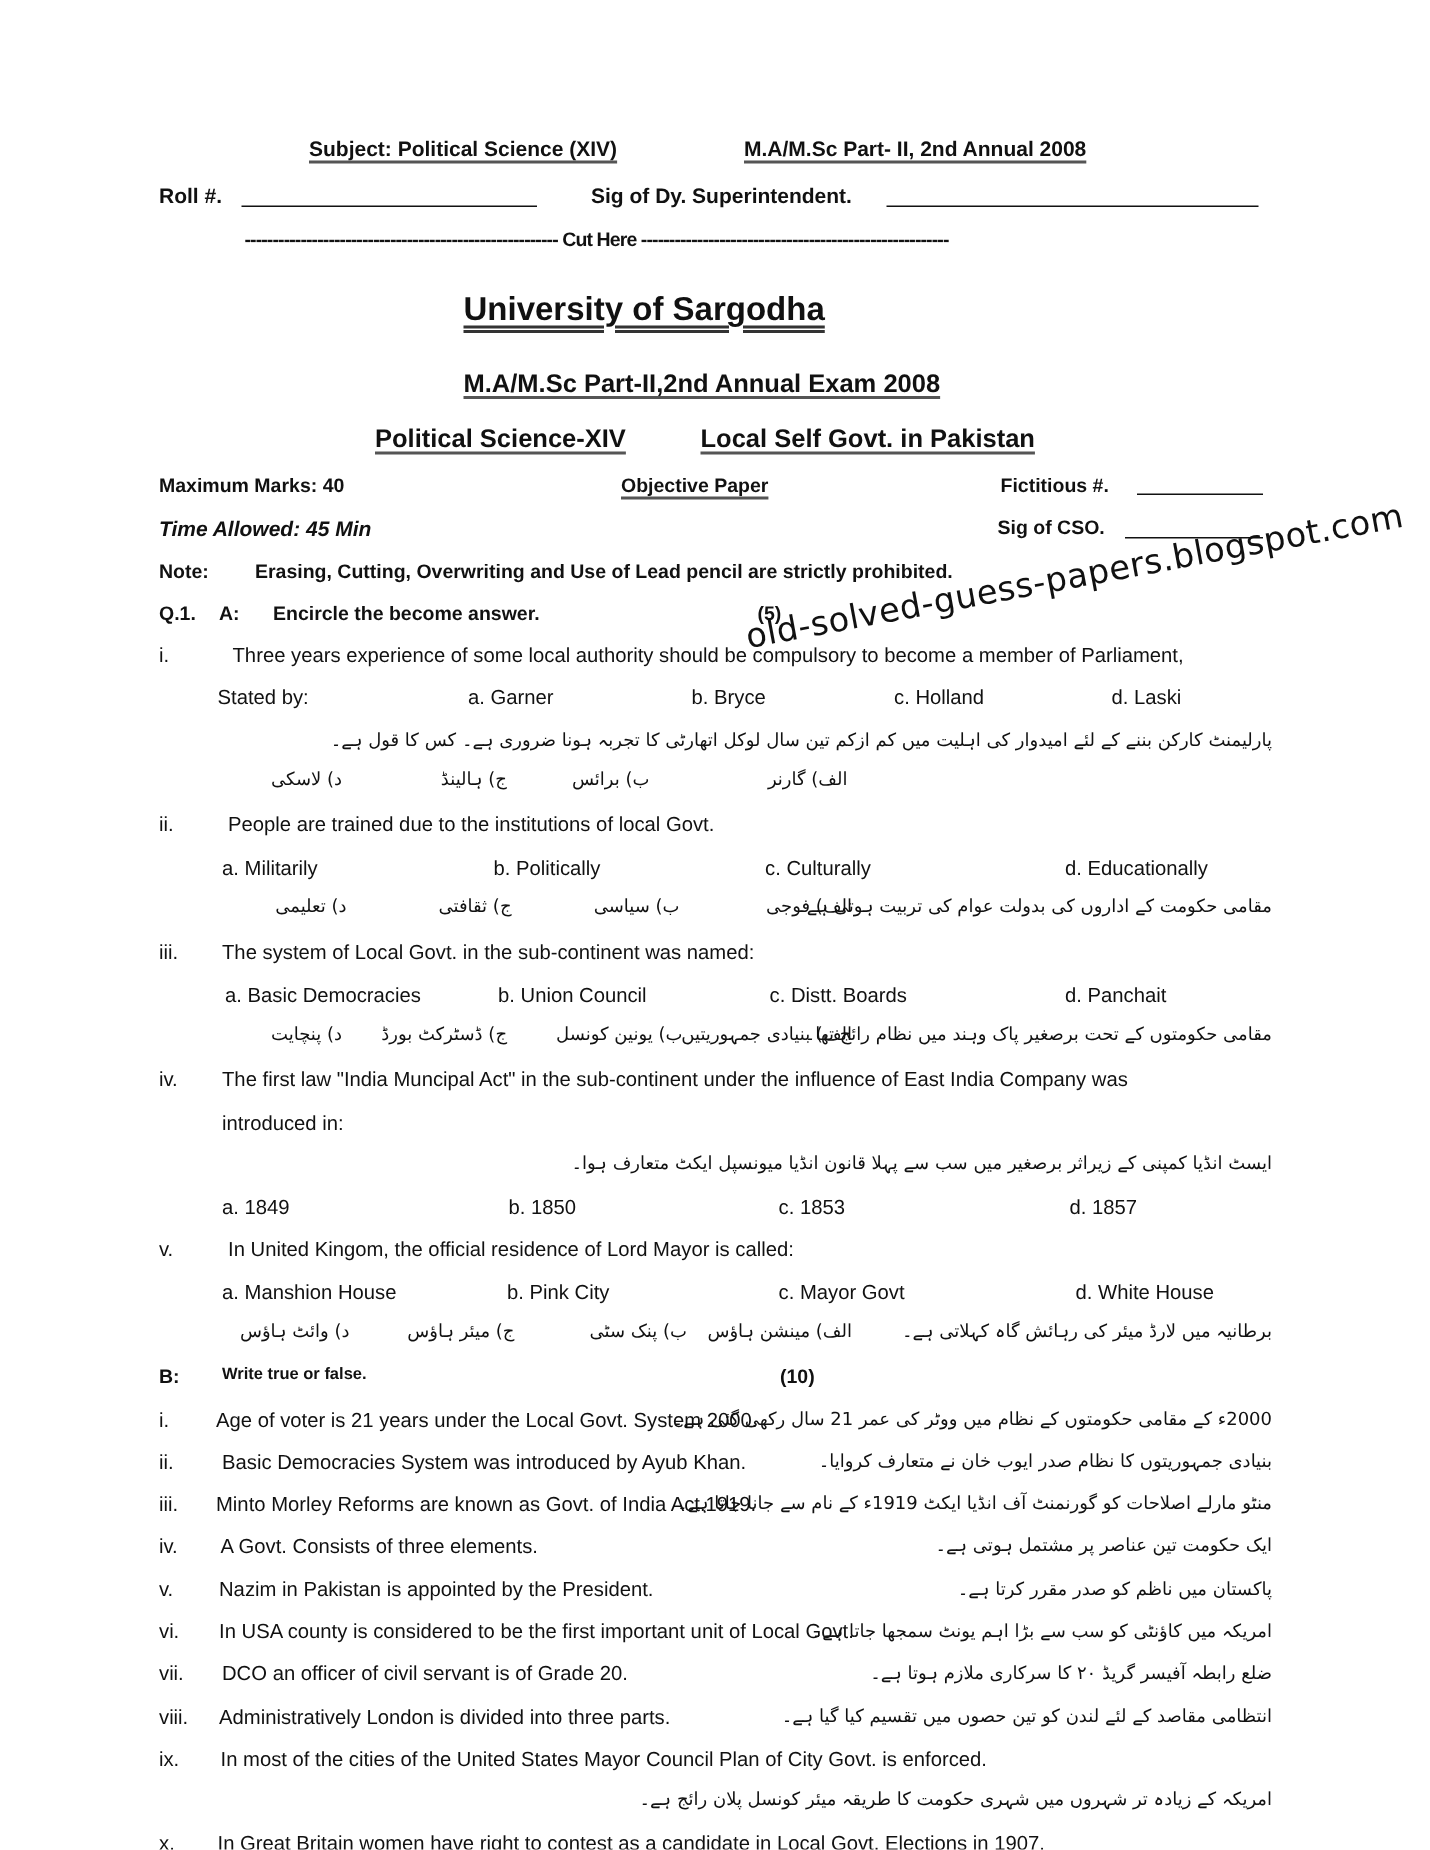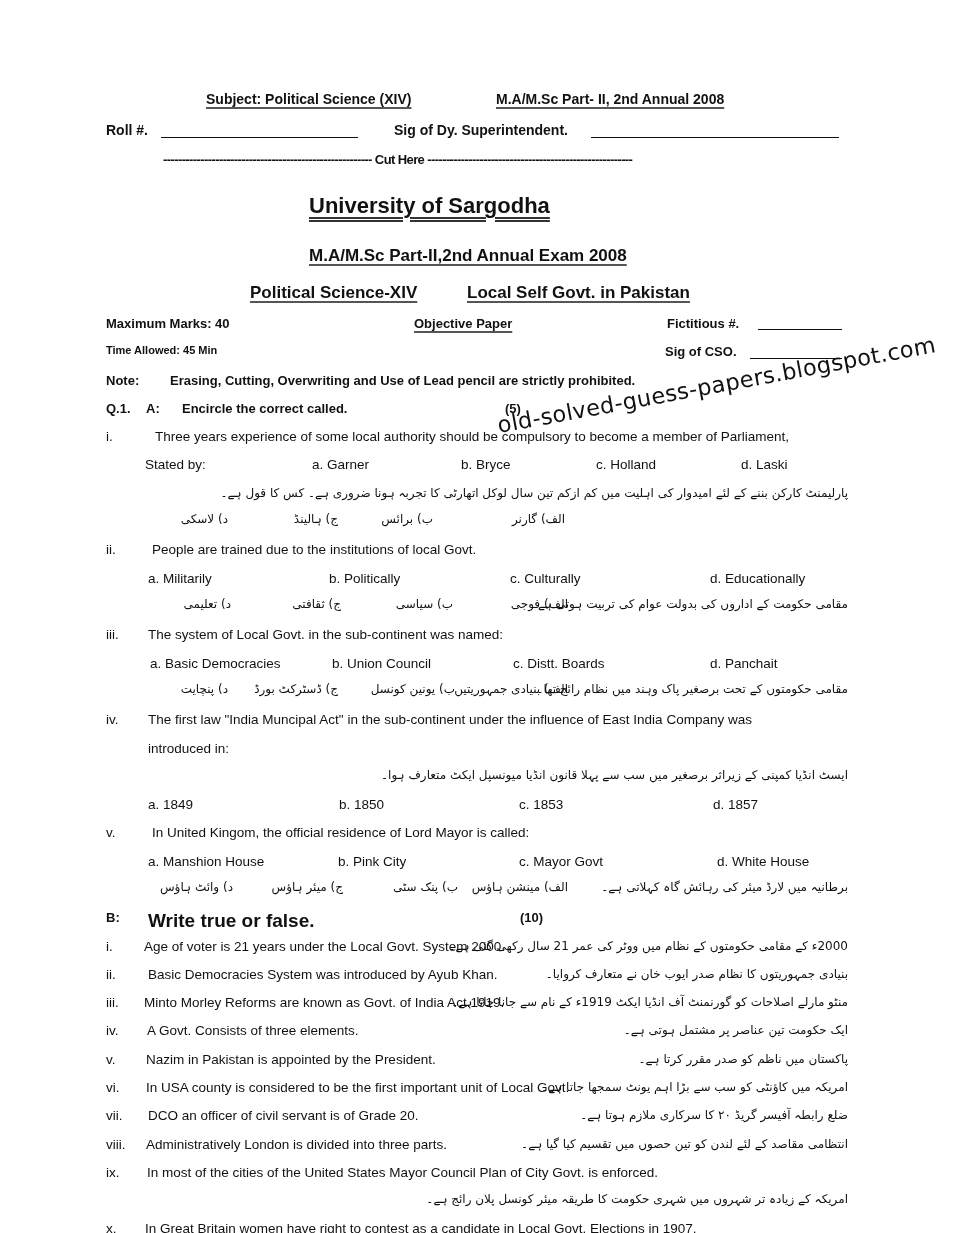--- a/index.html
+++ b/index.html
@@ -38,30 +38,30 @@
 <div class="abs title dul" style="left:309px; top:193px;">University of Sargodha</div>
 <div class="abs sub2 ul" style="left:309px; top:246px;">M.A/M.Sc Part-II,2nd Annual Exam 2008</div>
 <div class="abs sub2 ul" style="left:250px; top:283px;">Political Science-XIV</div>
 <div class="abs sub2 ul" style="left:467px; top:283px;">Local Self Govt. in Pakistan</div>
 
 <div class="abs b" style="left:106px; top:316px; font-size:13px;">Maximum Marks: 40</div>
 <div class="abs b ul" style="left:414px; top:316px; font-size:13px;">Objective Paper</div>
 <div class="abs b" style="left:667px; top:316px; font-size:13px;">Fictitious #.</div>
 <div class="line" style="left:758px; top:329px; width:84px;"></div>
 
-<div class="abs b" style="left:106px; top:344px; font-size:11px;">Time Allowed: 45 Min</div>
+<div class="abs b" style="left:106px; top:344px; font-size:14px;font-style:italic;">Time Allowed: 45 Min</div>
 <div class="abs b" style="left:665px; top:344px; font-size:13px;">Sig of CSO.</div>
 <div class="line" style="left:750px; top:358px; width:92px;"></div>
 
 <div class="abs b" style="left:106px; top:373px; font-size:13px;">Note:</div>
 <div class="abs b" style="left:170px; top:373px; font-size:13px;">Erasing, Cutting, Overwriting and Use of Lead pencil are strictly prohibited.</div>
 
 <div class="abs b" style="left:106px; top:401px; font-size:13px;">Q.1.</div>
 <div class="abs b" style="left:146px; top:401px; font-size:13px;">A:</div>
-<div class="abs b" style="left:182px; top:401px; font-size:13px;">Encircle the correct called.</div>
+<div class="abs b" style="left:182px; top:401px; font-size:13px;">Encircle the become answer.</div>
 <div class="abs b" style="left:505px; top:401px; font-size:13px;">(5)</div>
 
 <div class="watermark">old-solved-guess-papers.blogspot.com</div>
 
 <div class="abs" style="left:106px; top:429px;">i.</div>
 <div class="abs" style="left:155px; top:429px;">Three years experience of some local authority should be compulsory to become a member of Parliament,</div>
 <div class="abs" style="left:145px; top:457px;">Stated by:</div>
 <div class="abs" style="left:312px; top:457px;">a. Garner</div>
 <div class="abs" style="left:461px; top:457px;">b. Bryce</div>
 <div class="abs" style="left:596px; top:457px;">c. Holland</div>
@@ -111,21 +111,21 @@
 <div class="abs" style="left:338px; top:854px;">b. Pink City</div>
 <div class="abs" style="left:519px; top:854px;">c. Mayor Govt</div>
 <div class="abs" style="left:717px; top:854px;">d. White House</div>
 <div class="urdu" style="right:105px; top:880px;">برطانیہ میں لارڈ میئر کی رہائش گاہ کہلاتی ہے۔</div>
 <div class="urdu" style="right:385px; top:880px;">الف) مینشن ہاؤس</div>
 <div class="urdu" style="right:495px; top:880px;">ب) پنک سٹی</div>
 <div class="urdu" style="right:610px; top:880px;">ج) میئر ہاؤس</div>
 <div class="urdu" style="right:720px; top:880px;">د) وائٹ ہاؤس</div>
 
 <div class="abs b" style="left:106px; top:910px; font-size:13px;">B:</div>
-<div class="abs b" style="left:148px; top:910px; font-size:19px;">Write true or false.</div>
+<div class="abs b" style="left:148px; top:910px; font-size:11px;">Write true or false.</div>
 <div class="abs b" style="left:520px; top:910px; font-size:13px;">(10)</div>
 
 <div class="abs" style="left:106px; top:939px;">i.</div>
 <div class="abs" style="left:144px; top:939px;">Age of voter is 21 years under the Local Govt. System 2000.</div>
 <div class="urdu" style="right:105px; top:939px;">2000ء کے مقامی حکومتوں کے نظام میں ووٹر کی عمر 21 سال رکھی گئی ہے۔</div>
 
 <div class="abs" style="left:106px; top:967px;">ii.</div>
 <div class="abs" style="left:148px; top:967px;">Basic Democracies System was introduced by Ayub Khan.</div>
 <div class="urdu" style="right:105px; top:967px;">بنیادی جمہوریتوں کا نظام صدر ایوب خان نے متعارف کروایا۔</div>
 

